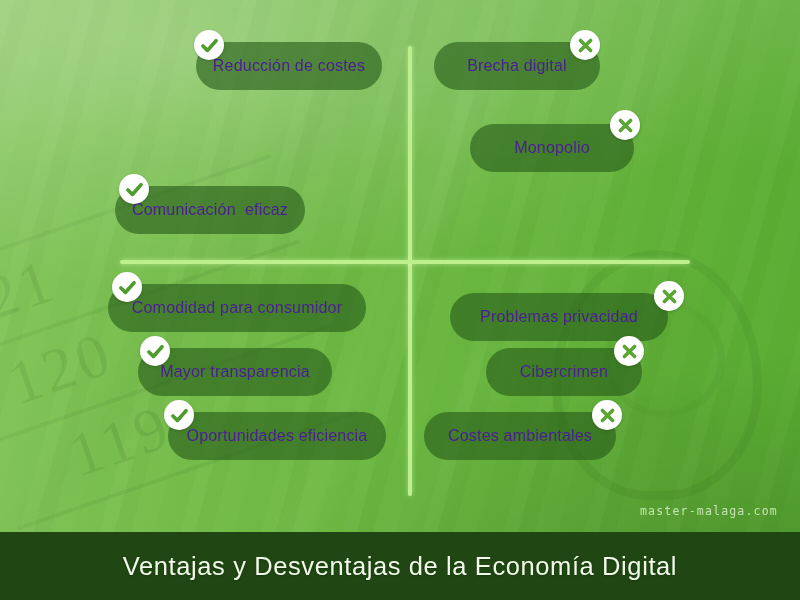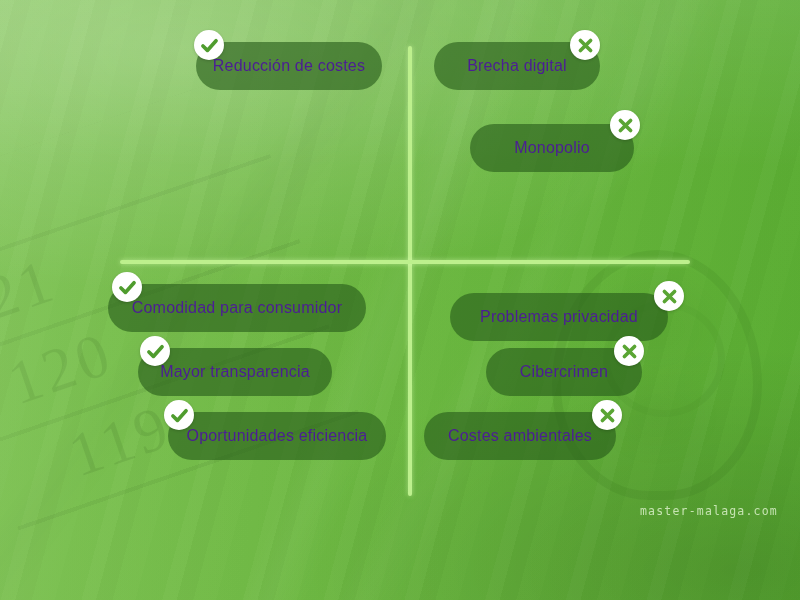--- a/index.html
+++ b/index.html
@@ -153,20 +153,28 @@
   <div class="item" style="left:196px; top:42px; width:186px;">
     <div class="pill align-center">Reducción de costes</div>
     <div class="badge" style="left:-2px; top:-12px;">
       <svg viewBox="0 0 24 24" aria-hidden="true">
           <path d="M4.5 12.6 L9.6 17.6 L19.5 6.6" fill="none" stroke="#4f9c2e" stroke-width="4.2" stroke-linecap="round" stroke-linejoin="round"></path>
         </svg>
     </div>
   </div>
 
 
+  <div class="item" style="left:115px; top:186px; width:190px;">
+    <div class="pill align-center">Comunicación  eficaz</div>
+    <div class="badge" style="left:4px; top:-12px;">
+      <svg viewBox="0 0 24 24" aria-hidden="true">
+          <path d="M4.5 12.6 L9.6 17.6 L19.5 6.6" fill="none" stroke="#4f9c2e" stroke-width="4.2" stroke-linecap="round" stroke-linejoin="round"></path>
+        </svg>
+    </div>
+  </div>
 
   <div class="item" style="left:138px; top:348px; width:194px;">
     <div class="pill align-center">Mayor transparencia</div>
     <div class="badge" style="left:2px; top:-12px;">
       <svg viewBox="0 0 24 24" aria-hidden="true">
           <path d="M4.5 12.6 L9.6 17.6 L19.5 6.6" fill="none" stroke="#4f9c2e" stroke-width="4.2" stroke-linecap="round" stroke-linejoin="round"></path>
         </svg>
     </div>
   </div>
 
@@ -229,14 +237,17 @@
     <div class="pill align-center">Cibercrimen</div>
     <div class="badge" style="left:128px; top:-12px;">
       <svg viewBox="0 0 24 24" aria-hidden="true">
           <path d="M6.2 6.2 L17.8 17.8 M17.8 6.2 L6.2 17.8" fill="none" stroke="#5aa534" stroke-width="4.2" stroke-linecap="round"></path>
         </svg>
     </div>
   </div>
 
   <div class="watermark">master-malaga.com</div>
 
+  <div class="footer-bar">
+    <div class="footer-title">Ventajas y Desventajas de la Economía Digital</div>
+  </div>
 
 </div>
 
 </body></html>

